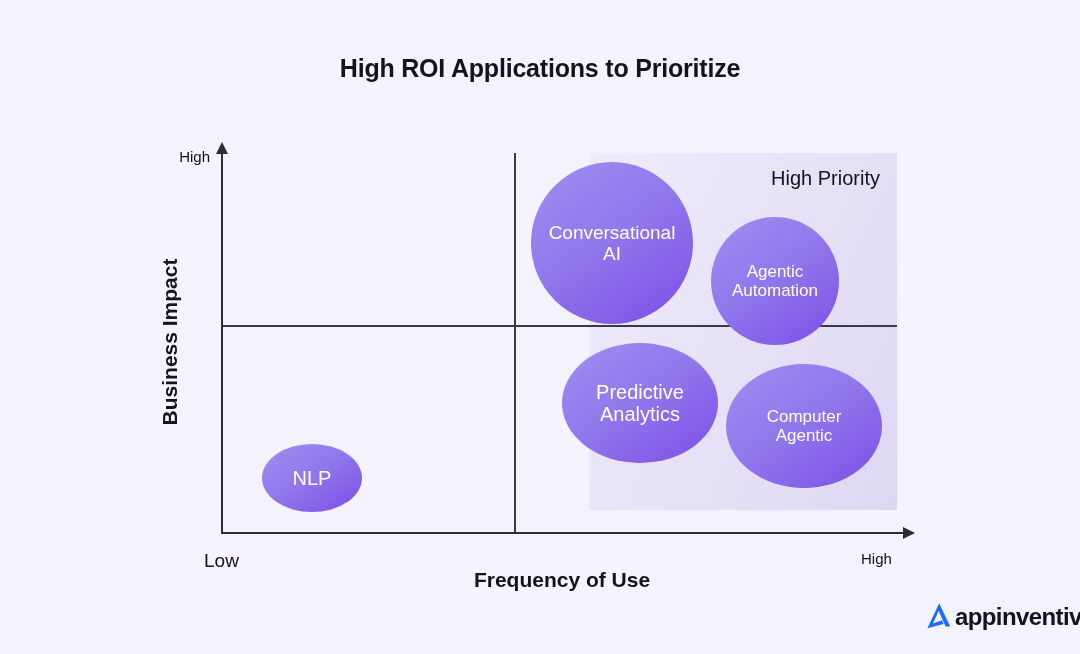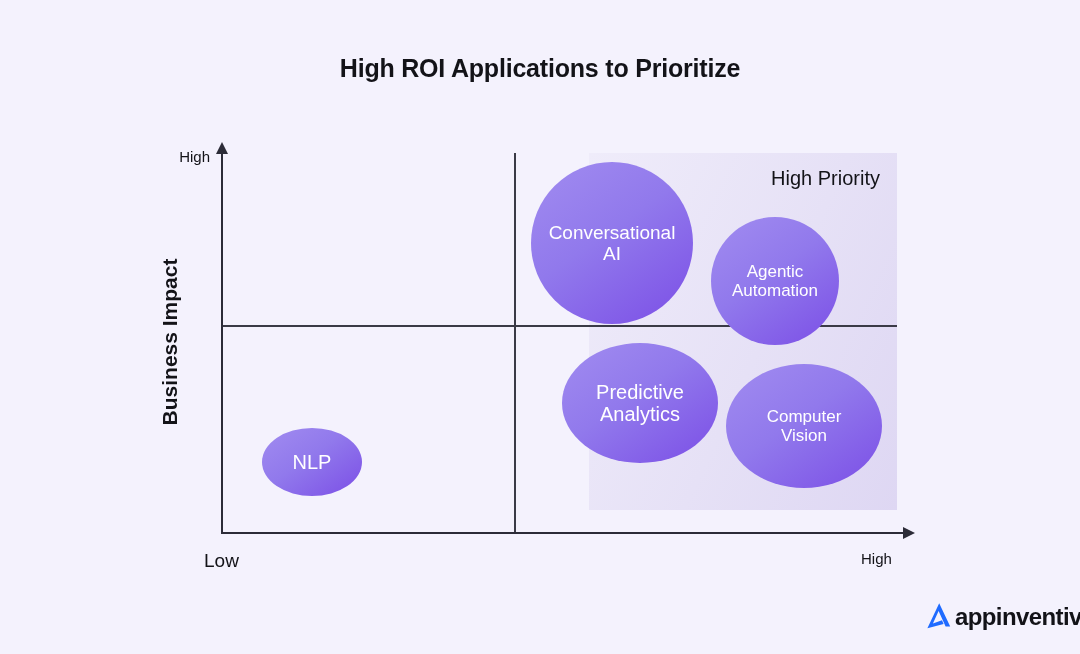--- a/index.html
+++ b/index.html
@@ -205,40 +205,41 @@
 
   <div class="axis-y-line"></div>
   <div class="axis-y-arrow"></div>
   <div class="axis-x-line"></div>
   <div class="axis-x-arrow"></div>
 
   <div class="tick-y-high">High</div>
   <div class="tick-x-low">Low</div>
   <div class="tick-x-high">High</div>
 
+  <div class="axis-title-x">Frequency of Use</div>
   <div class="axis-title-y">Business Impact</div>
 
   <div id="bubble-layer">
       <div class="bubble" style="left: 531px; top: 162px; width: 162px; height: 162px;">
         <span style="font-size: 19px; text-align: center;">Conversational
 AI</span>
       </div>
       <div class="bubble" style="left: 711px; top: 217px; width: 128px; height: 128px;">
         <span style="font-size: 17px;">Agentic
 Automation</span>
       </div>
       <div class="bubble" style="left: 562px; top: 343px; width: 156px; height: 120px;">
         <span style="font-size: 20px;">Predictive
 Analytics</span>
       </div>
       <div class="bubble" style="left: 726px; top: 364px; width: 156px; height: 124px;">
         <span style="font-size: 17px;">Computer
-Vision</span>
-      </div>
-      <div class="bubble" style="left: 262px; top: 428px; width: 100px; height: 68px;">
+Agentic</span>
+      </div>
+      <div class="bubble" style="left: 262px; top: 444px; width: 100px; height: 68px;">
         <span style="font-size: 20px;">NLP</span>
       </div>
     </div>
 
   <div class="logo">
     <span class="logo-mark">
       <svg width="30" height="30" viewBox="0 0 30 30">
         <path d="M15.2 3.2 L26.2 26.6 L21.6 26.6 L14.6 11.0 L8.9 23.5 L18.0 20.2 L19.6 24.0 L3.4 28.2 Z" fill="#1f6bff"></path>
       </svg>
     </span>

